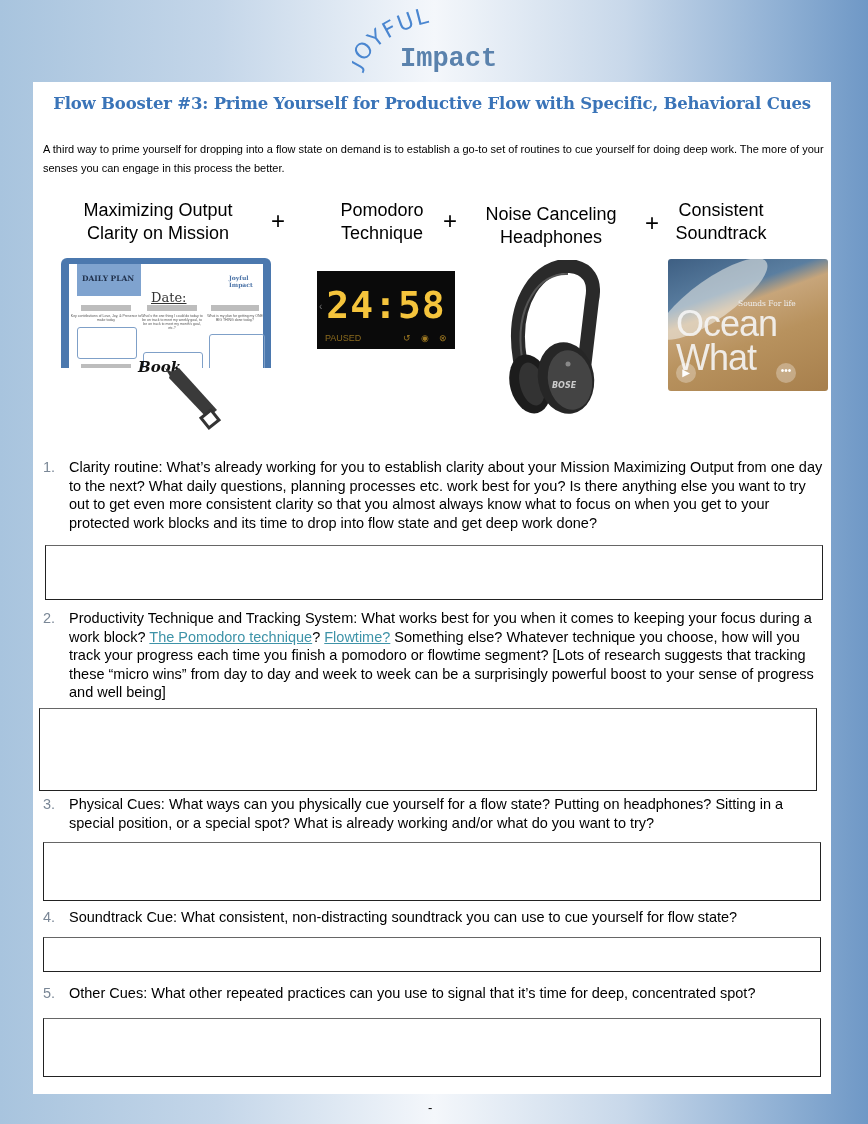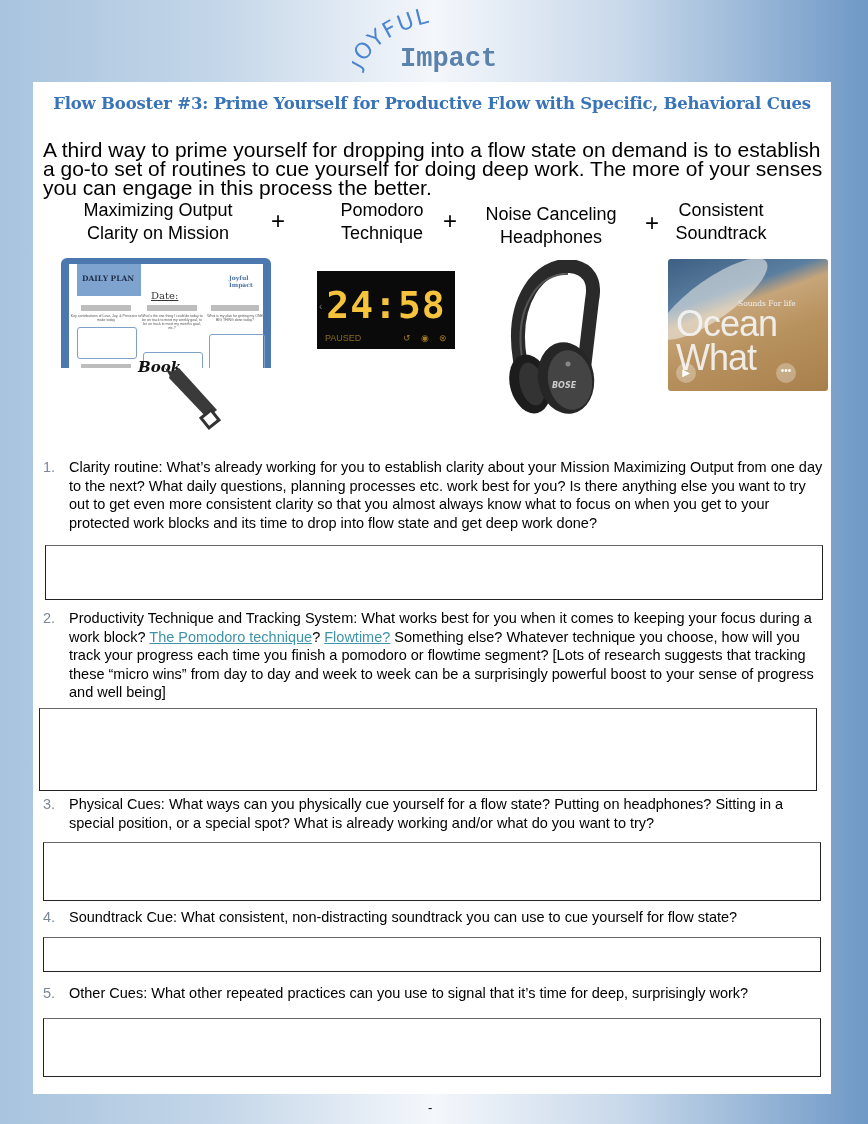--- a/index.html
+++ b/index.html
@@ -22,21 +22,21 @@
     position: absolute; left: 33px; top: 82px; width: 798px; height: 1012px;
     background: #fff;
   }
   .title {
     position: absolute; left: 0; top: 12px; width: 798px; text-align: center;
     font-family: "DejaVu Serif", serif; font-weight: bold; font-size: 16.5px;
     color: #3a74b8; letter-spacing: -0.2px;
   }
   .intro {
     position: absolute; left: 10px; top: 58px; width: 785px;
-    font-size: 21px; line-height: 19px;
+    font-size: 11px; line-height: 19px;
   }
   .cue-label {
     position: absolute; font-size: 18px; line-height: 23px; text-align: center;
   }
   .plus { position: absolute; font-size: 24px; font-weight: normal; }
   .q {
     position: absolute; font-size: 14.5px; line-height: 18.5px;
   }
   .q .num { position: absolute; left: 0; top: 0; color: #7a8796; }
   .q .txt { position: absolute; left: 26px; top: 0; }
@@ -54,21 +54,21 @@
     background: #4b78ae; border-radius: 6px 6px 0 0; overflow: hidden;
   }
   .daily-plan .sheet {
     position: absolute; left: 8px; top: 6px; width: 194px; height: 104px; background: #fff;
   }
   .daily-plan .hdr {
     position: absolute; left: 8px; top: 0; width: 64px; height: 32px; background: #7fa3cf;
     font-family: "DejaVu Serif", serif; font-weight: bold; font-size: 7.5px;
     color: #1f2f4a; padding: 10px 0 8px 5px; box-sizing: border-box;
   }
-  .daily-plan .date { position: absolute; left: 82px; top: 26px; font-family: "DejaVu Serif", serif; font-size: 10px; color: #333; text-decoration: underline; }
+  .daily-plan .date { position: absolute; left: 82px; top: 26px; font-family: "DejaVu Serif", serif; font-size: 13px; color: #333; text-decoration: underline; }
   .daily-plan .mini-logo { position: absolute; left: 160px; top: 10px; font-family: "DejaVu Serif", serif; font-size: 6px; color: #4a72a6; font-weight: bold; }
   .daily-plan .tag { position: absolute; height: 6px; background: #bdbdbd; }
   .daily-plan .box { position: absolute; border: 1px solid #7fa0c8; border-radius: 3px; }
   .daily-plan .scrib { position: absolute; font-size: 3.5px; line-height: 4px; color: #555; text-align: center; }
   .book-text {
     position: absolute; left: 105px; top: 276px;
     font-family: "DejaVu Serif", serif; font-style: italic; font-weight: bold; font-size: 15px; color: #111;
   }
   
   .timer {
@@ -212,18 +212,18 @@
   <div class="answer-box" style="left:10px; top:760px; width:778px; height:59px;"></div>
 
   <div class="q" style="left:10px; top:826px; width:780px;">
     <span class="num">4.</span>
     <div class="txt" style="width:760px;">Soundtrack Cue:  What consistent, non-distracting soundtrack you can use to cue yourself for flow state?</div>
   </div>
   <div class="answer-box" style="left:10px; top:855px; width:778px; height:35px;"></div>
 
   <div class="q" style="left:10px; top:902px; width:780px;">
     <span class="num">5.</span>
-    <div class="txt" style="width:760px;">Other Cues: What other repeated practices can you use to signal that it’s time for deep, surprisingly work?</div>
+    <div class="txt" style="width:760px;">Other Cues: What other repeated practices can you use to signal that it’s time for deep, concentrated spot?</div>
   </div>
   <div class="answer-box" style="left:10px; top:936px; width:778px; height:59px;"></div>
 </div>
 
 <div class="page-num">-</div>
 
 </body></html>

